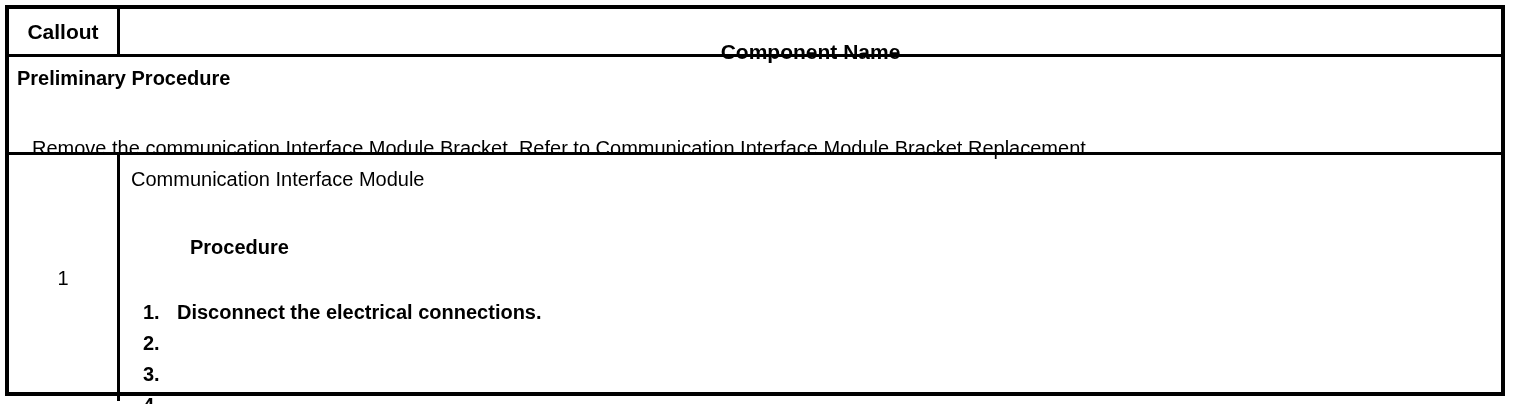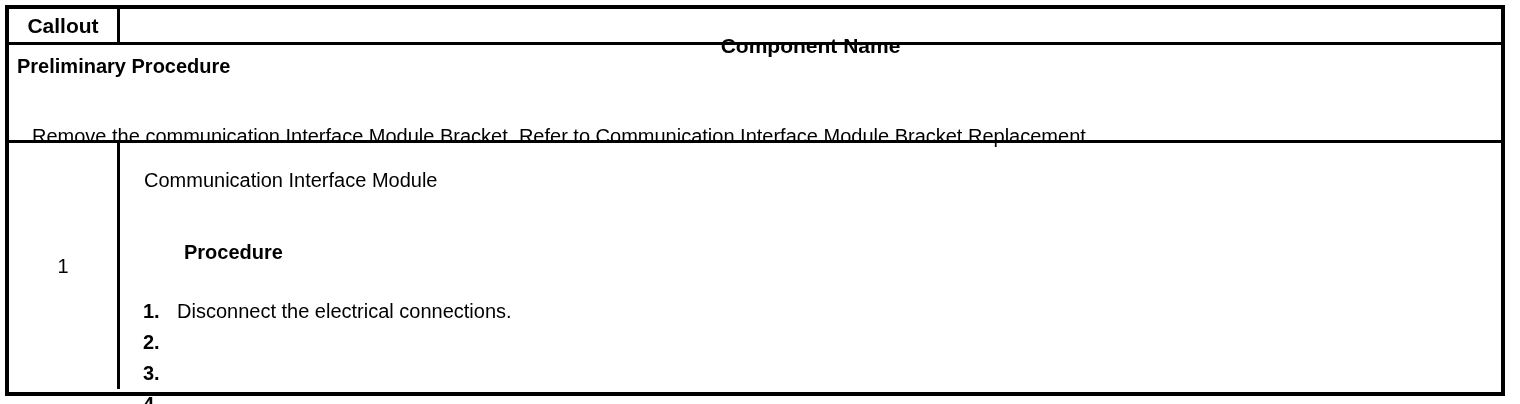--- a/index.html
+++ b/index.html
@@ -31,21 +31,21 @@
     height: 391px;
     box-sizing: border-box;
     border: 4px solid #000000;
     background: #ffffff;
   }
 
   
   .header-row {
     position: relative;
     display: flex;
-    height: 36px;
+    height: 48px;
     box-sizing: border-box;
     border-bottom: 3px solid #000000;
   }
   .hdr-callout {
     width: 111px;
     box-sizing: border-box;
     border-right: 3px solid #000000;
     display: flex;
     align-items: center;
     justify-content: center;
@@ -112,27 +112,27 @@
   }
   .body-content {
     flex: 1;
     box-sizing: border-box;
     padding: 10px 0 0 8px;
   }
   .component-name {
     font-size: 20px;
     font-weight: normal;
     line-height: 1.1;
-    margin: 16px;
+    margin: 3px;
   }
   .procedure-heading {
     font-size: 20px;
     font-weight: bold;
     line-height: 1.1;
-    margin: 6px;
+    margin: 12px;
     padding-top: 34px;
     padding-left: 50px;
   }
   .steps-list {
     list-style: none;
     margin: 0;
     padding: 0;
     padding-top: 31px;
   }
   .step-item {
@@ -143,21 +143,21 @@
     padding-bottom: 9px;
     padding-left: 15px;
   }
   .step-num {
     font-weight: bold;
     width: 34px;
     flex: 0 0 34px;
     text-align: left;
   }
   .step-text {
-    font-weight: normal;
+    font-weight: bold;
   }
 </style>
 </head>
 <body>
 
 <div class="page">
   <div class="spec-table">
 
     <div class="header-row">
       <div class="hdr-callout">

